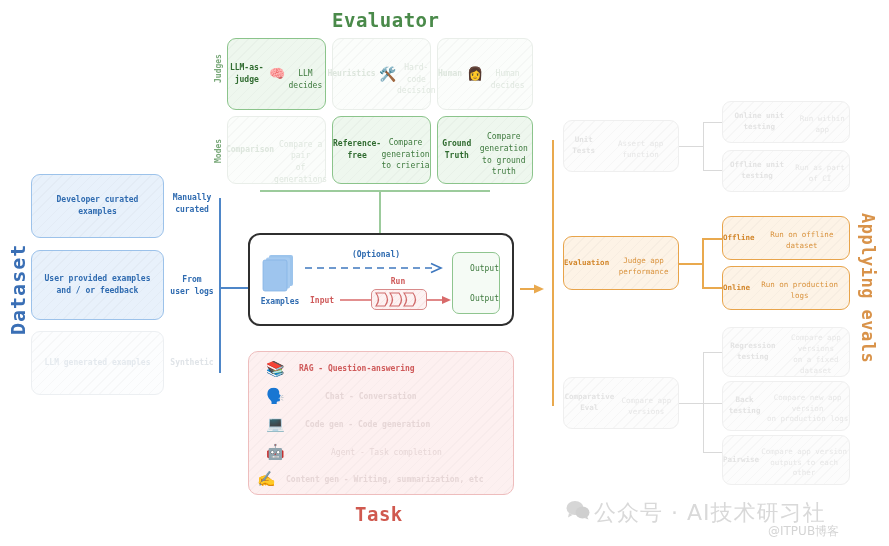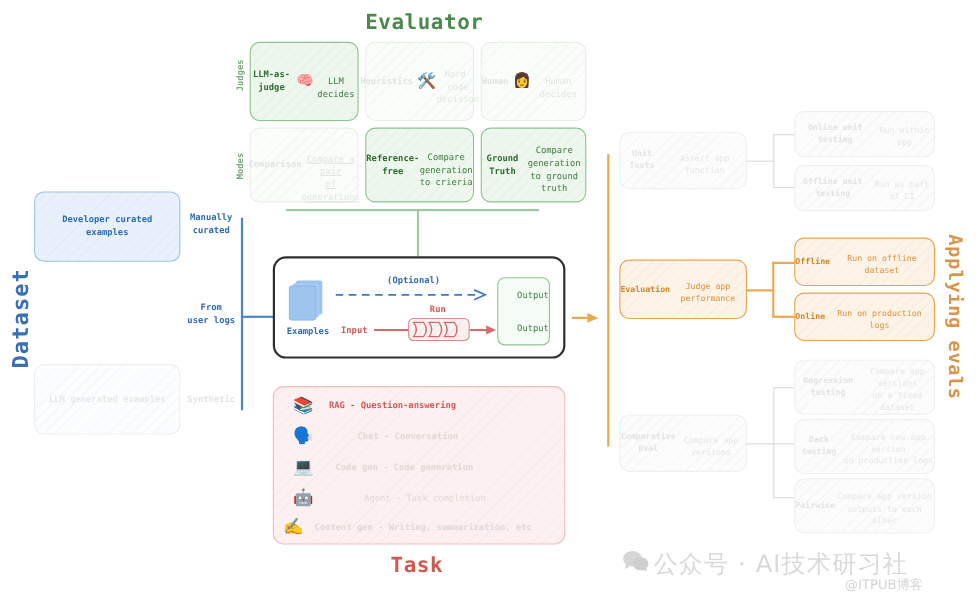--- a/index.html
+++ b/index.html
@@ -88,21 +88,21 @@
   <div class="card g-off" style="left:437px;top:38px;width:96px;height:72px;font-size:8px;">
     <div style="display:flex;align-items:center;gap:5px;">
       <span class="t1">Human</span>
       <span class="emoji" style="font-size:13px;">👩</span>
     </div>
     <div class="t2" style="margin-top:11px;">Human decides</div>
   </div>
 
   <div class="card g-off" style="left:227px;top:116px;width:99px;height:68px;font-size:8px;">
     <div class="t1">Comparison</div>
-    <div class="t2 pre" style="margin-top:24px;white-space:pre-line;text-decoration:underline;">Compare a pair
+    <div class="t2 pre" style="margin-top:24px;white-space:pre-line;">Compare a pair
 of generations</div>
   </div>
   <div class="card g-on" style="left:332px;top:116px;width:99px;height:68px;font-size:8px;">
     <div class="t1">Reference-free</div>
     <div class="t2" style="margin-top:9px;white-space:pre-line;">Compare generation
 to crieria</div>
   </div>
   <div class="card g-on" style="left:437px;top:116px;width:96px;height:68px;font-size:8px;">
     <div class="t1">Ground Truth</div>
     <div class="t2" style="margin-top:9px;white-space:pre-line;">Compare generation
@@ -110,20 +110,24 @@
   </div>
 
   <div class="line gr" style="left:260px;top:190px;width:230px;height:1.6px;"></div>
   <div class="line gr" style="left:379px;top:190px;width:1.6px;height:43px;"></div>
 
   <div class="v-label" style="left:6px;top:335px;transform:rotate(-90deg);font-size:20px;color:#3a6fb5;font-weight:bold;letter-spacing:1px;">Dataset</div>
 
   <div class="card b-on" style="left:31px;top:174px;width:133px;height:64px;font-size:8px;">
     <div class="t1" style="white-space:pre-line;">Developer curated
 examples</div>
+  </div>
+  <div class="card b-on" style="left:31px;top:250px;width:133px;height:70px;font-size:8px;">
+    <div class="t1" style="white-space:pre-line;">User provided examples
+and / or feedback</div>
   </div>
   <div class="card b-off" style="left:31px;top:331px;width:133px;height:64px;font-size:8px;">
     <div class="t1" style="white-space:pre-line;">LLM generated examples</div>
   </div>
 
   <div class="abs" style="left:167px;top:192px;width:50px;text-align:center;font-size:8px;color:#2f6bb0;white-space:pre-line;line-height:1.5;font-weight:bold;">Manually
 curated</div>
   <div class="abs" style="left:164px;top:274px;width:56px;text-align:center;font-size:8px;color:#2f6bb0;white-space:pre-line;line-height:1.5;font-weight:bold;">From
 user logs</div>
   <div class="abs" style="left:164px;top:358px;width:56px;text-align:center;font-size:8px;color:#e0e4e8;font-weight:bold;">Synthetic</div>

